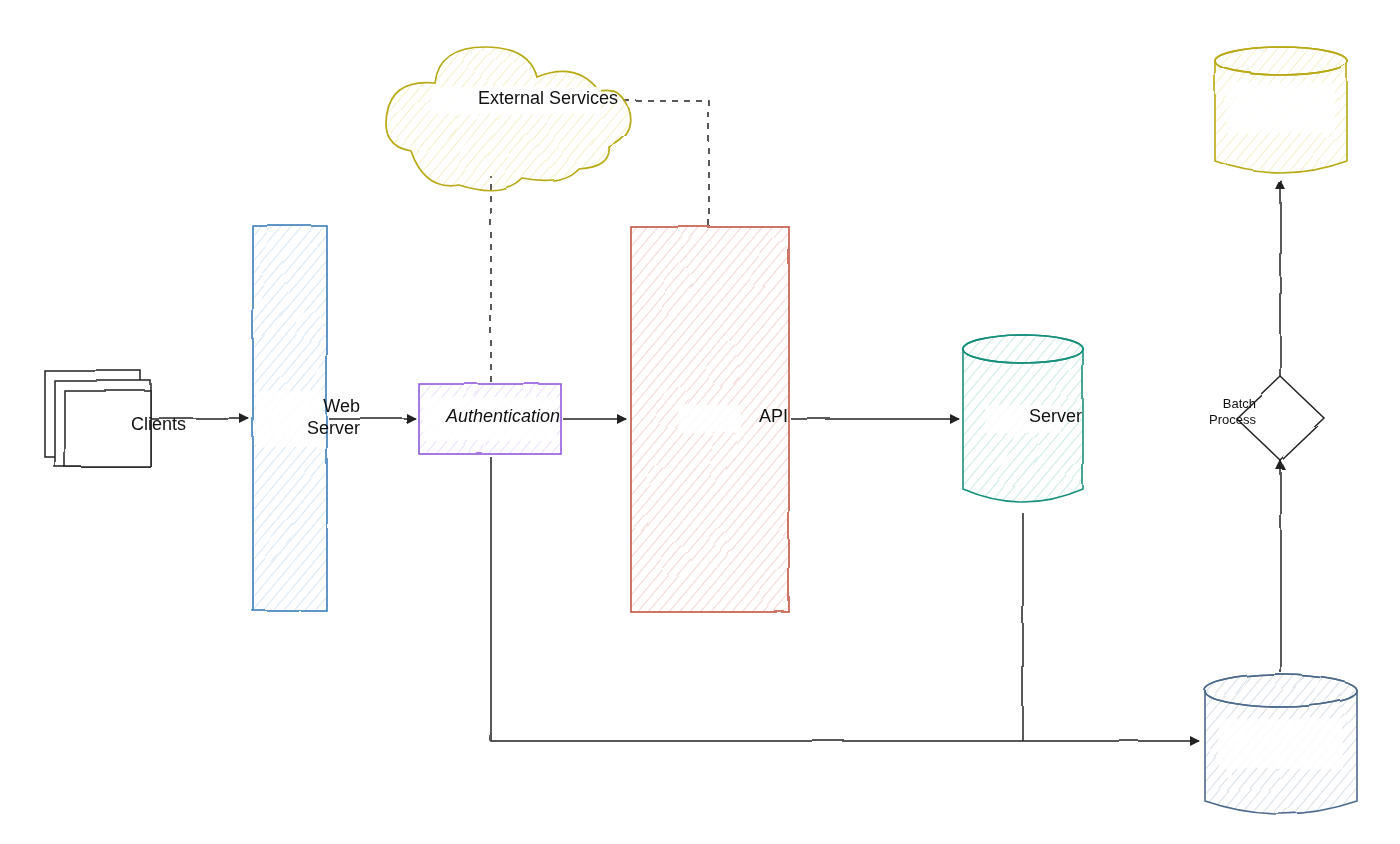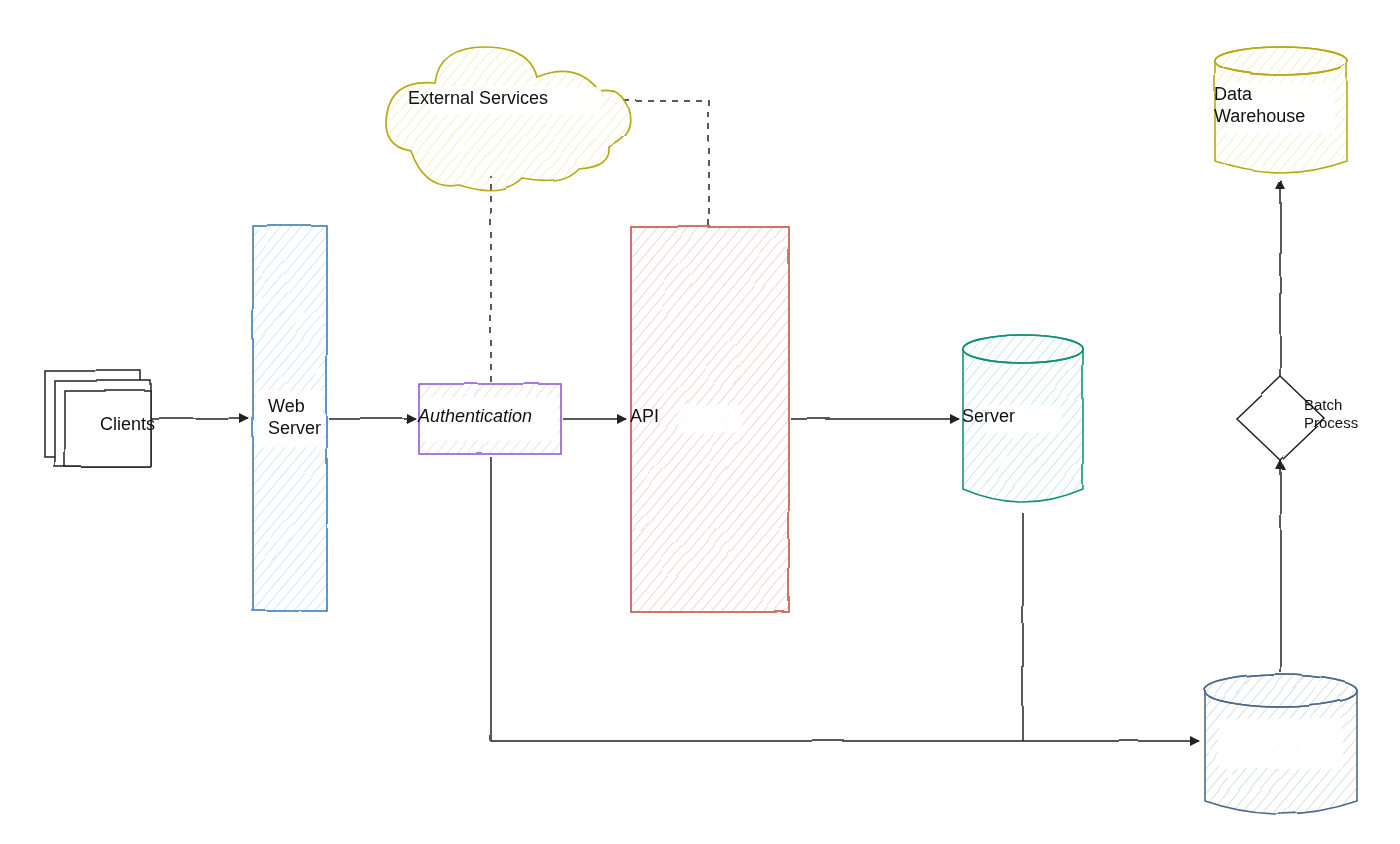--- a/index.html
+++ b/index.html
@@ -14,21 +14,21 @@
     position: relative;
     width: 1400px;
     height: 844px;
     background: #fff;
     box-shadow: 0 0 2px rgba(0,0,0,0.08);
     overflow: hidden;
   }
   svg { position: absolute; top: 0; left: 0; }
   .label {
     position: absolute;
-    text-align: left;
+    text-align: right;
     font-size: 18px;
     color: #111;
     line-height: 1.2;
     pointer-events: none;
     white-space: pre-line;
   }
   .hatch { stroke-width: 1; opacity: 0.55; }
 </style>
 </head>
 <body>
@@ -148,18 +148,16 @@
 
 </svg>
 
 <div class="label" style="left:64px;  top:414px; width:86px;margin-left:36px;">Clients</div>
 <div class="label" style="left:268px; top:396px; width:92px;">Web
 Server</div>
 <div class="label" style="left:418px; top:406px; width:142px;font-style:italic;">Authentication</div>
 <div class="label" style="left:630px; top:406px; width:158px;">API</div>
 <div class="label" style="left:962px; top:406px; width:120px;">Server</div>
 <div class="label" style="left:408px; top:88px;  width:210px;">External Services</div>
-<div class="label" style="left:1304px;top:396px; width:88px; font-size:15px;">Batch
+<div class="label" style="left:1168px;top:396px; width:88px; font-size:13px;">Batch
 Process</div>
-<div class="label" style="left:1214px;top:84px;  width:132px;">Data
-Warehouse</div>
 
 </div>
 
 </body></html>

